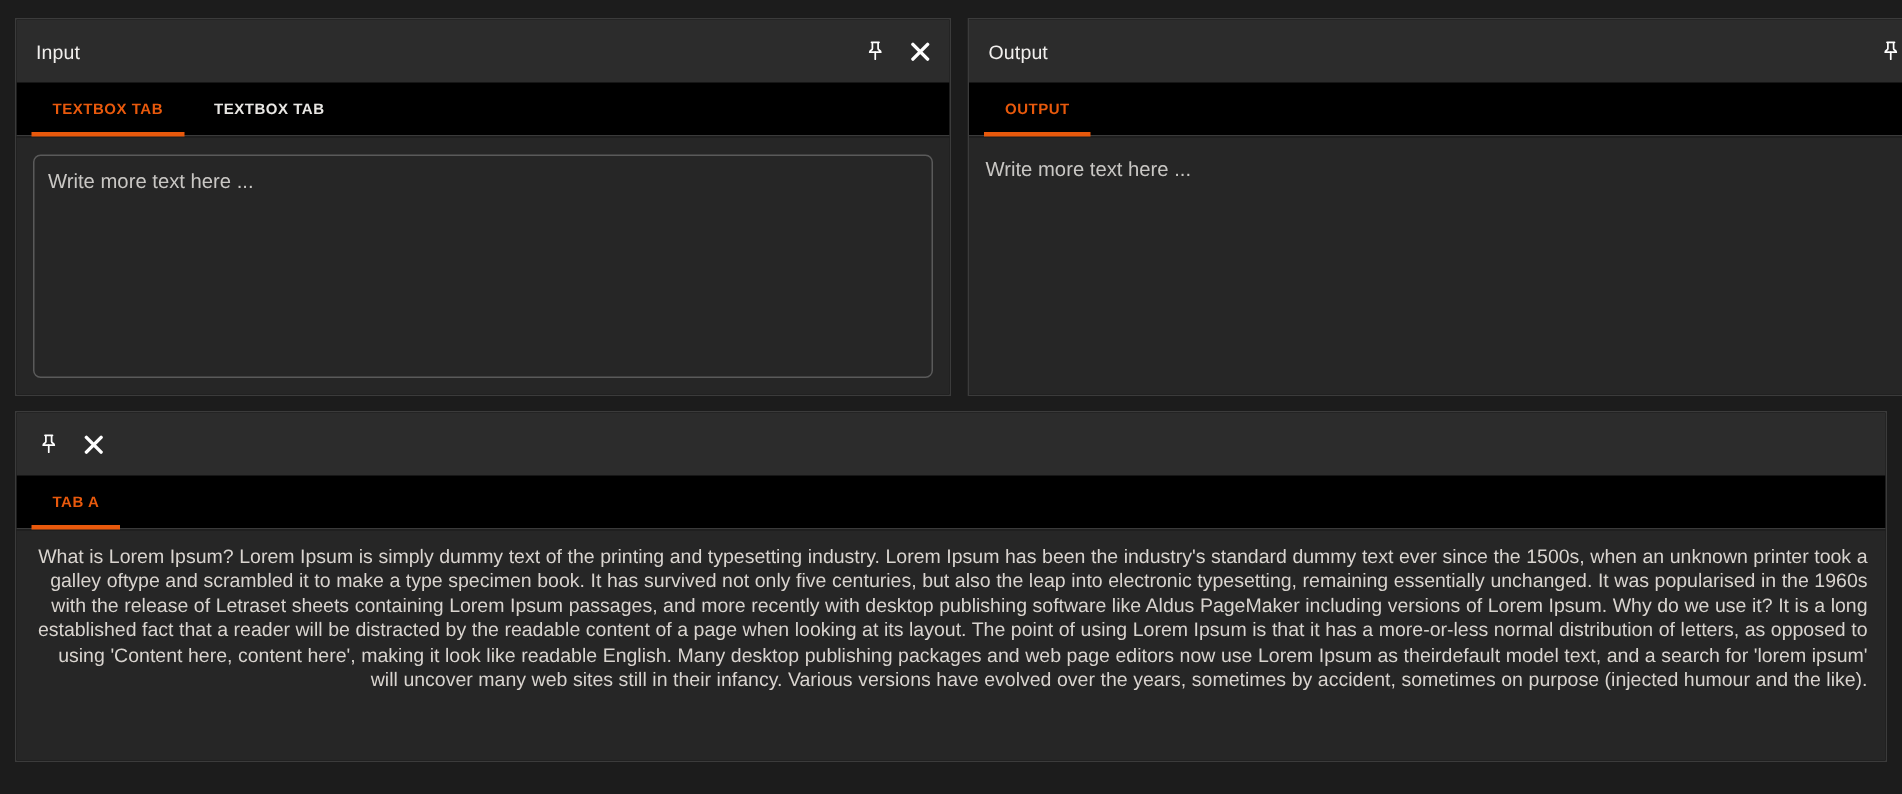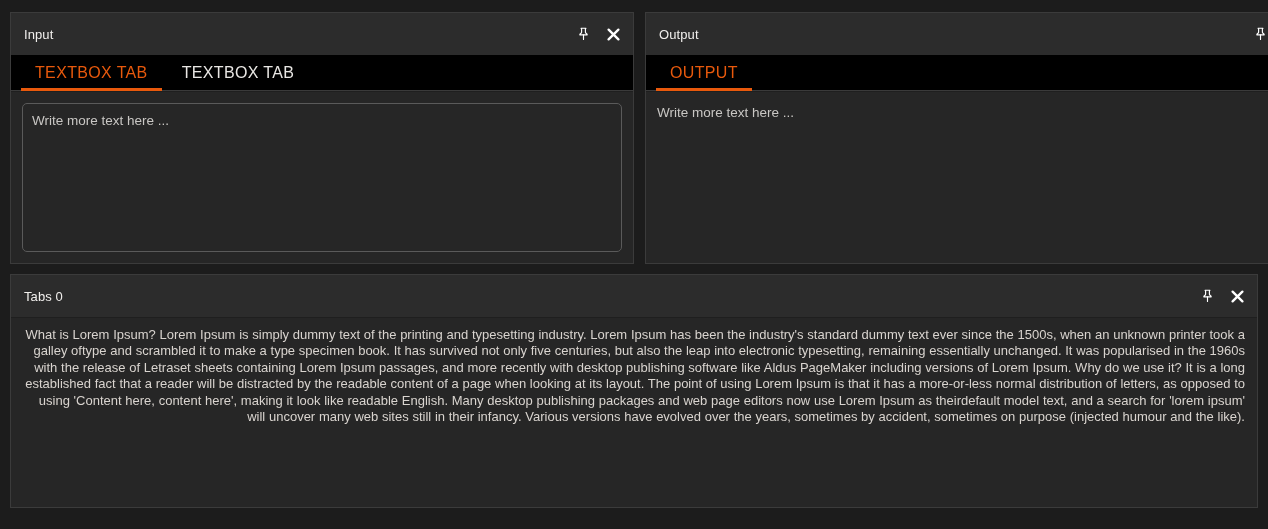--- a/index.html
+++ b/index.html
@@ -108,28 +108,29 @@
     left: 0; right: 0; bottom: 0;
     height: 1px;
     background: #3a3a3a;
   }
   .tab {
     position: relative;
     display: flex;
     align-items: center;
     justify-content: center;
     padding: 0 17px;
-    font-size: 16px;
+    font-size: 10px;
     letter-spacing: 0.35px;
     color: #e9e7e4;
     cursor: pointer;
     white-space: nowrap;
     background: transparent;
     border: none;
     font-family: inherit;
+    font-weight: bold;
   }
   .tab.active {
     color: #e8590c;
   }
   .tab.active::after {
     content: "";
     position: absolute;
     left: 3px;
     right: 3px;
     bottom: 0;
@@ -239,33 +240,35 @@
       </div>
       <div class="panel-body">
         <div class="output-text">Write more text here ...</div>
       </div>
     </div>
 
   </div>
 
   <div class="panel panel-bottom">
     <div class="panel-titlebar">
-      <div class="panel-title">Tabs 0</div>
       <div class="titlebar-actions">
         <span class="tb-icon">
           <svg width="13" height="14" viewBox="0 0 13 14" fill="none">
             <path d="M4 1.2h5M4.6 1.2v4.1c0 .5-.35.9-.9 1.25-.5.33-.9.72-.9 1.25h7.4c0-.53-.4-.92-.9-1.25-.55-.35-.9-.75-.9-1.25V1.2" stroke="#ffffff" stroke-width="1.15" stroke-linecap="round" stroke-linejoin="round"></path>
             <path d="M6.5 7.8v4.7" stroke="#ffffff" stroke-width="1.15" stroke-linecap="round"></path>
           </svg>
         </span>
         <span class="tb-icon">
           <svg width="13" height="13" viewBox="0 0 13 13" fill="none">
             <path d="M1.6 1.6 L11.4 11.4 M11.4 1.6 L1.6 11.4" stroke="#ffffff" stroke-width="2.3" stroke-linecap="round"></path>
           </svg>
         </span>
       </div>
     </div>
+    <div class="tabstrip">
+      <button class="tab active">TAB A</button>
+    </div>
     <div class="panel-body">
       <div class="tabs-paragraph">What is Lorem Ipsum? Lorem Ipsum is simply dummy text of the printing and typesetting industry. Lorem Ipsum has been the industry's standard dummy text ever since the 1500s, when an unknown printer took a galley oftype and scrambled it to make a type specimen book. It has survived not only five centuries, but also the leap into electronic typesetting, remaining essentially unchanged. It was popularised in the 1960s with the release of Letraset sheets containing Lorem Ipsum passages, and more recently with desktop publishing software like Aldus PageMaker including versions of Lorem Ipsum. Why do we use it? It is a long established fact that a reader will be distracted by the readable content of a page when looking at its layout. The point of using Lorem Ipsum is that it has a more-or-less normal distribution of letters, as opposed to using 'Content here, content here', making it look like readable English. Many desktop publishing packages and web page editors now use Lorem Ipsum as theirdefault model text, and a search for 'lorem ipsum' will uncover many web sites still in their infancy. Various versions have evolved over the years, sometimes by accident, sometimes on purpose (injected humour and the like).</div>
     </div>
   </div>
 
 </div>
 
 </body></html>

